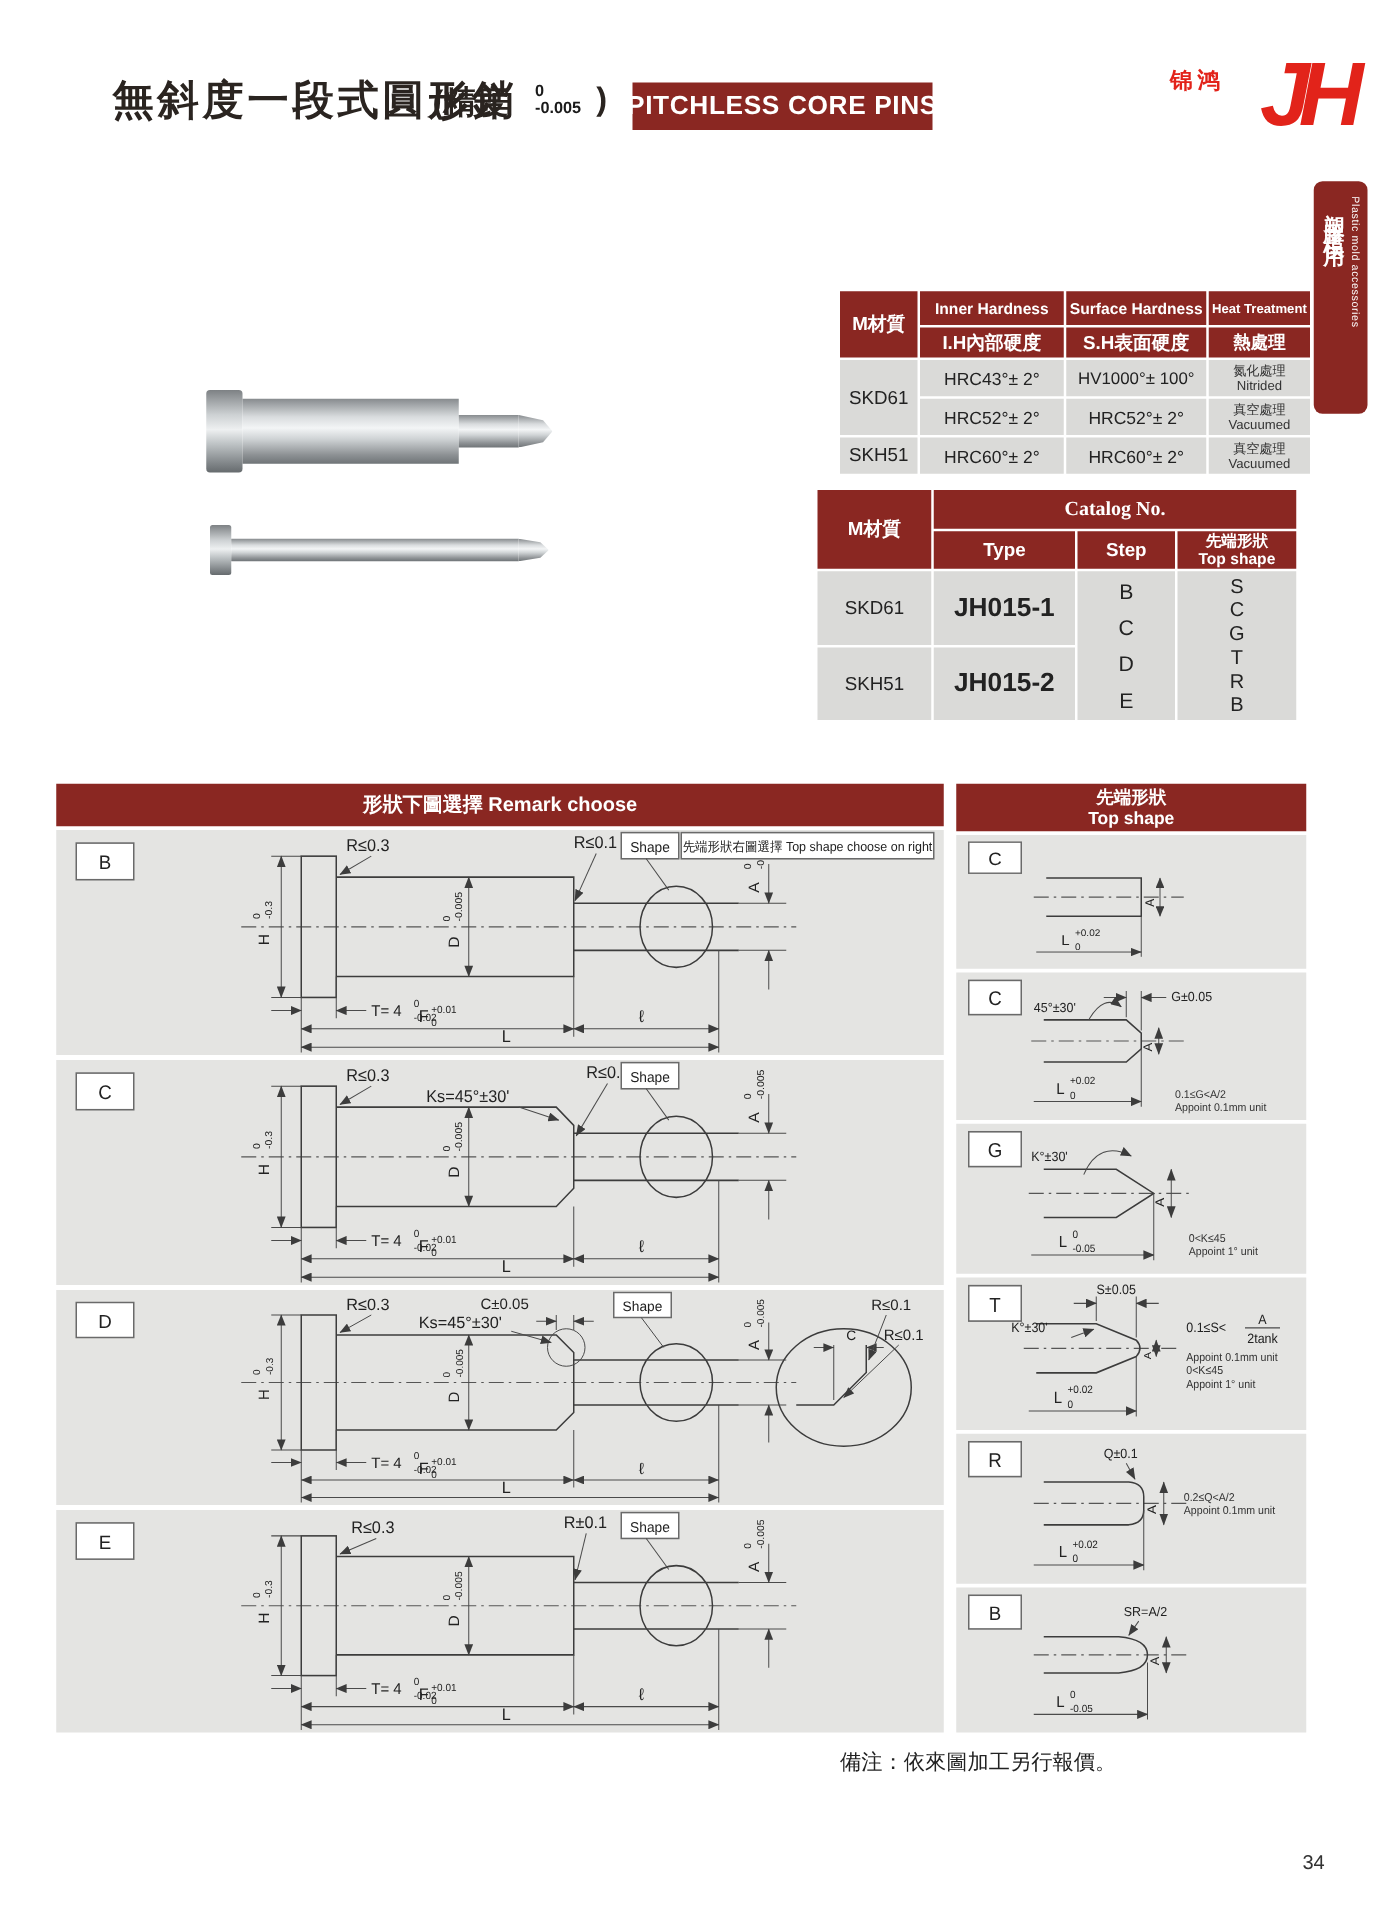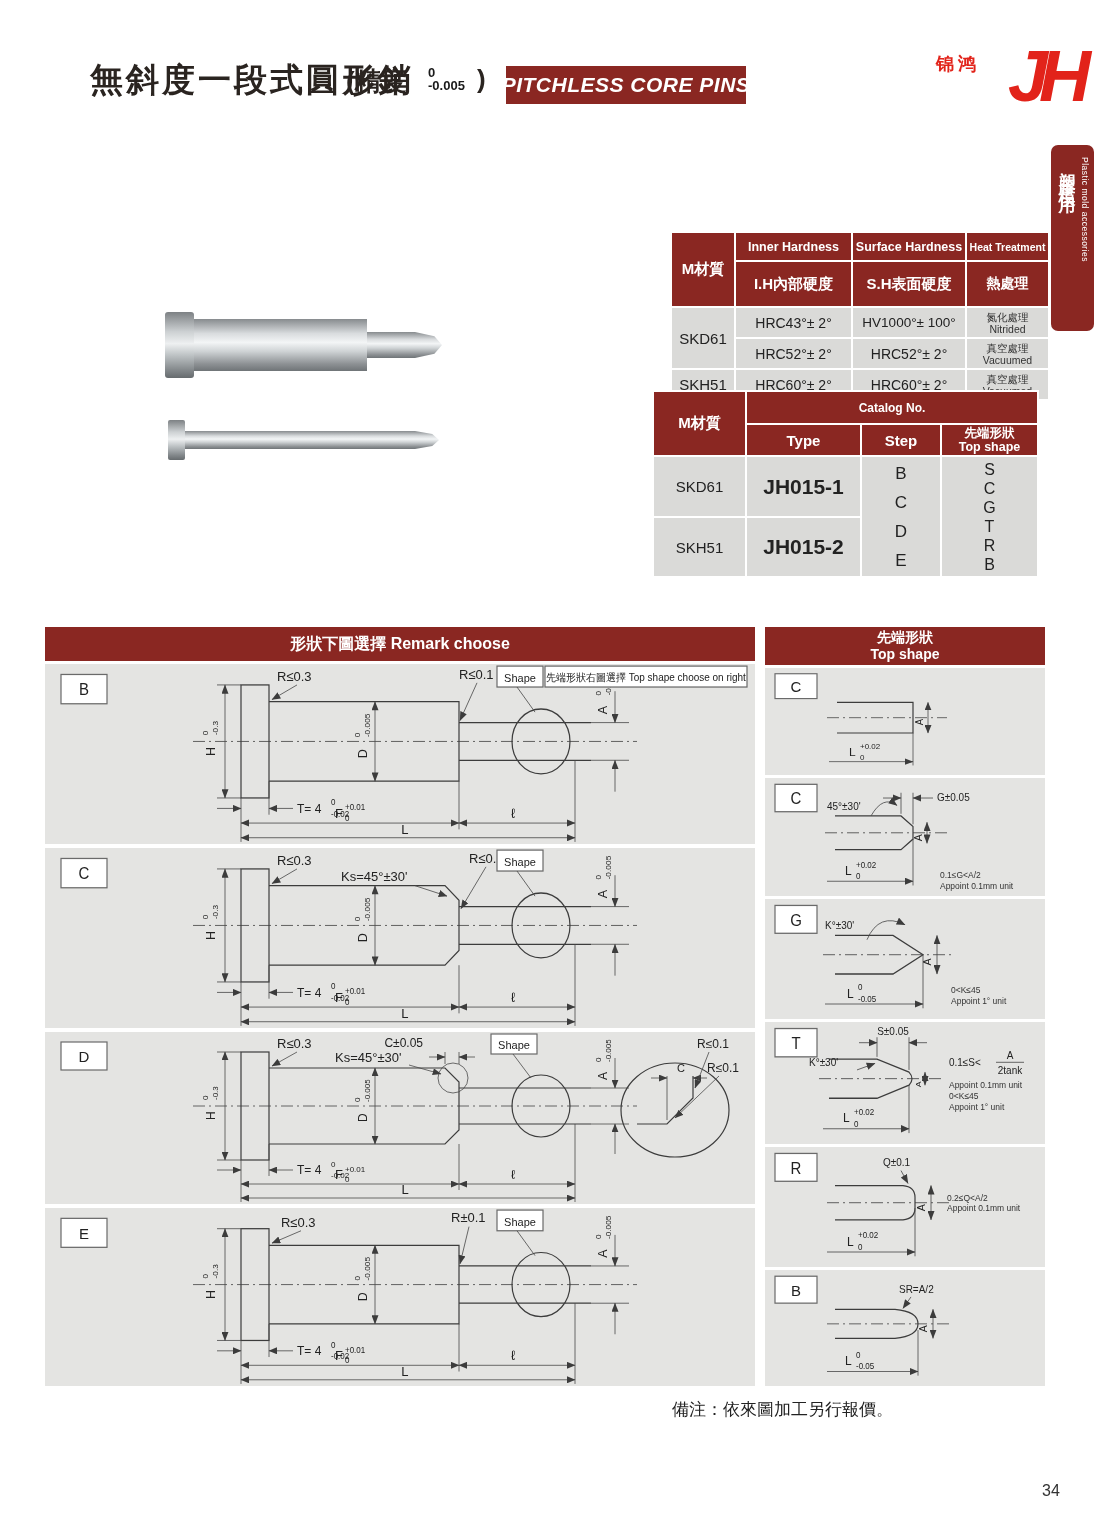--- a/index.html
+++ b/index.html
@@ -4,21 +4,21 @@
 <style>
   html,body{margin:0;padding:0;background:#fff;}
   #page{position:relative;width:1104px;height:1535px;background:#ffffff;overflow:hidden;
         font-family:"Liberation Sans","DejaVu Sans",sans-serif;color:#1a1a1a;}
   .abs{position:absolute;}
   
   .title-zh{font-size:33px;font-weight:bold;letter-spacing:3px;color:#2a2420;white-space:nowrap;}
   .prec{font-size:26px;font-weight:bold;color:#2a2420;white-space:nowrap;}
   .prec-stack{display:inline-block;vertical-align:middle;font-size:13px;font-weight:bold;line-height:13px;text-align:left;}
   .en-banner{background:#8a2722;color:#fff;font-weight:bold;font-size:21px;letter-spacing:0.5px;
-             display:flex;align-items:center;justify-content:center;white-space:nowrap;font-style:italic;}
+             display:flex;align-items:center;justify-content:center;white-space:nowrap;}
   .logo-jh{font-size:72px;font-weight:900;font-style:italic;color:#e2231a;letter-spacing:-9px;line-height:60px;}
   .logo-zh{font-size:18px;font-weight:bold;color:#e2231a;letter-spacing:4px;}
   
   .side-tab{background:#8a2722;border-radius:7px;display:flex;flex-direction:row;justify-content:center;
             padding-top:12px;box-sizing:border-box;}
   .tab-zh{writing-mode:vertical-rl;color:#fff;font-size:17px;font-weight:bold;letter-spacing:9px;}
   .tab-en{writing-mode:vertical-rl;color:#fff;font-size:8.5px;letter-spacing:0.5px;margin-left:1px;}
   
   table.tbl{border-collapse:separate;border-spacing:2px;background:#fff;position:absolute;table-layout:fixed;}
   table.tbl td{padding:0;text-align:center;vertical-align:middle;}
@@ -98,21 +98,21 @@
         <col style="width:112px">
         <col style="width:81px">
       </colgroup>
     <tbody>
         <tr style="height:27px;">
       <td class="hd" rowspan="2" style="font-size:15px;">M材質</td>
       <td class="hd" style="font-size:12.5px;">Inner Hardness</td>
       <td class="hd" style="font-size:12.5px;">Surface Hardness</td>
       <td class="hd" style="font-size:10.5px;">Heat Treatment</td>
     </tr>
-    <tr style="height:44px;">
+    <tr style="height:24px;">
       <td class="hd" style="font-size:15px;">I.H內部硬度</td>
       <td class="hd" style="font-size:15px;">S.H表面硬度</td>
       <td class="hd" style="font-size:14px;">熱處理</td>
     </tr>
     <tr style="height:29px;">
       <td class="bd" rowspan="2" style="font-size:15px;">SKD61</td>
       <td class="bd" style="font-size:14px;">HRC43°± 2°</td>
       <td class="bd" style="font-size:13.5px;">HV1000°± 100°</td>
       <td class="bd">
         <div class="small2">氮化處理</div>
@@ -142,21 +142,21 @@
   <table class="tbl" style="left:652px;top:390px;width:383px;">
     <colgroup>
         <col style="width:91px">
         <col style="width:113px">
         <col style="width:78px">
         <col style="width:95px">
       </colgroup>
     <tbody>
         <tr style="height:31px;">
       <td class="hd" rowspan="2" style="font-size:15px;">M材質</td>
-      <td class="hd" colspan="3" style="font-size:12px;">Catalog No.</td>
+      <td class="hd" colspan="3" style="font-size:16px;font-family:Liberation Serif, serif;">Catalog No.</td>
     </tr>
     <tr style="height:30px;">
       <td class="hd" style="font-size:15px;">Type</td>
       <td class="hd" style="font-size:15px;">Step</td>
       <td class="hd">
         <div style="font-size:12.5px;line-height:14px;">先端形狀</div>
         <div style="font-size:12.5px;line-height:14px;">Top shape</div>
       </td>
     </tr>
     <tr style="height:59px;">

